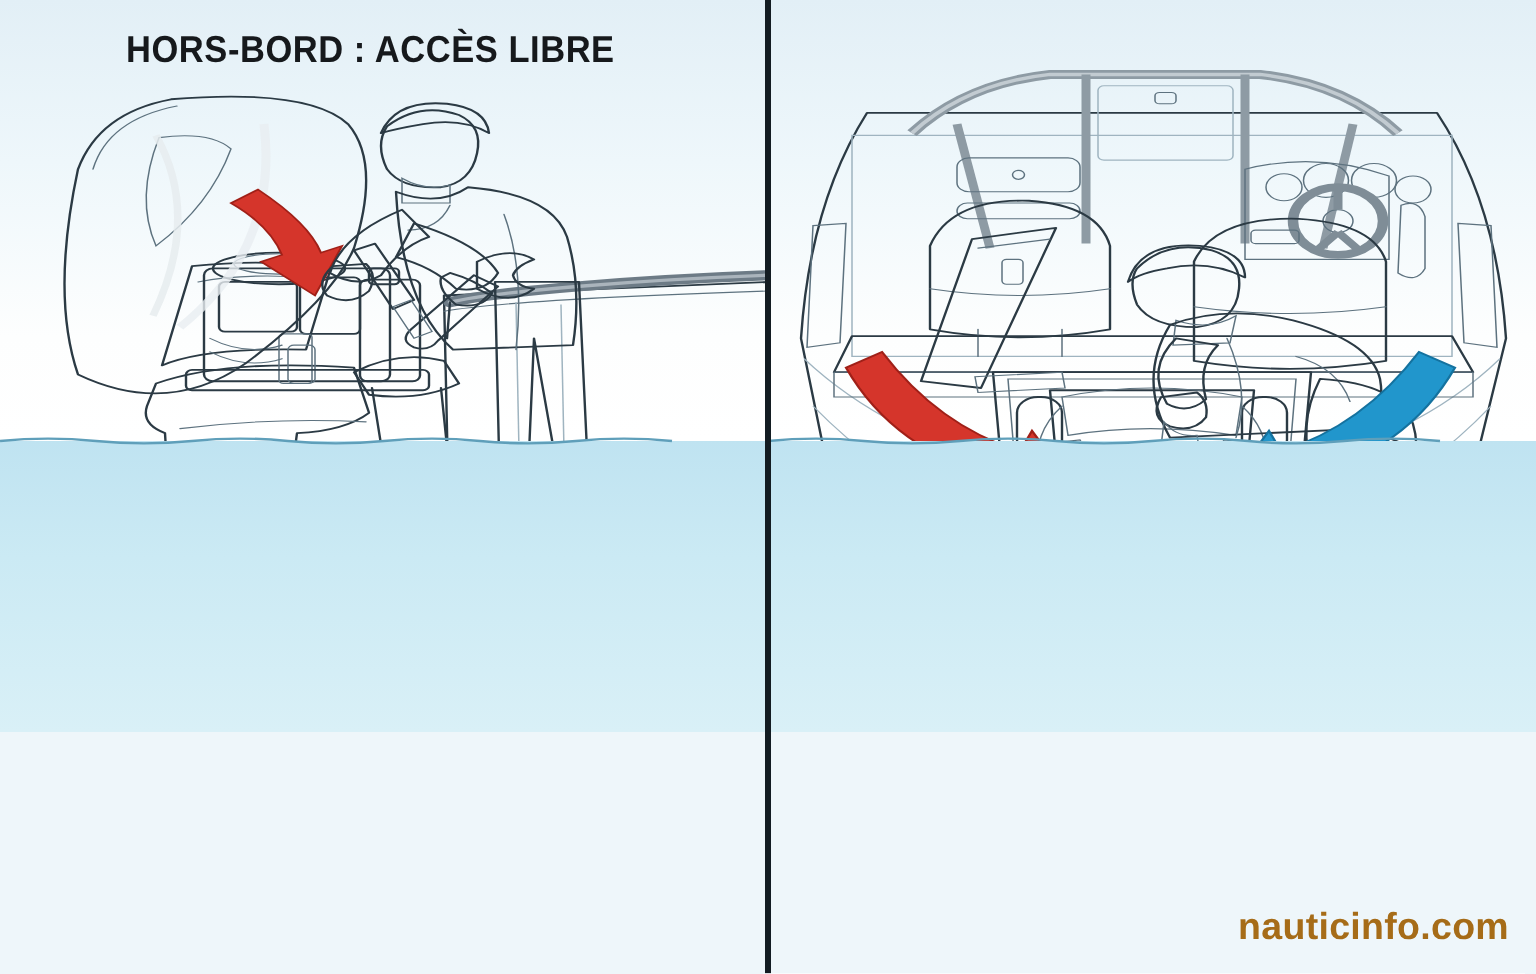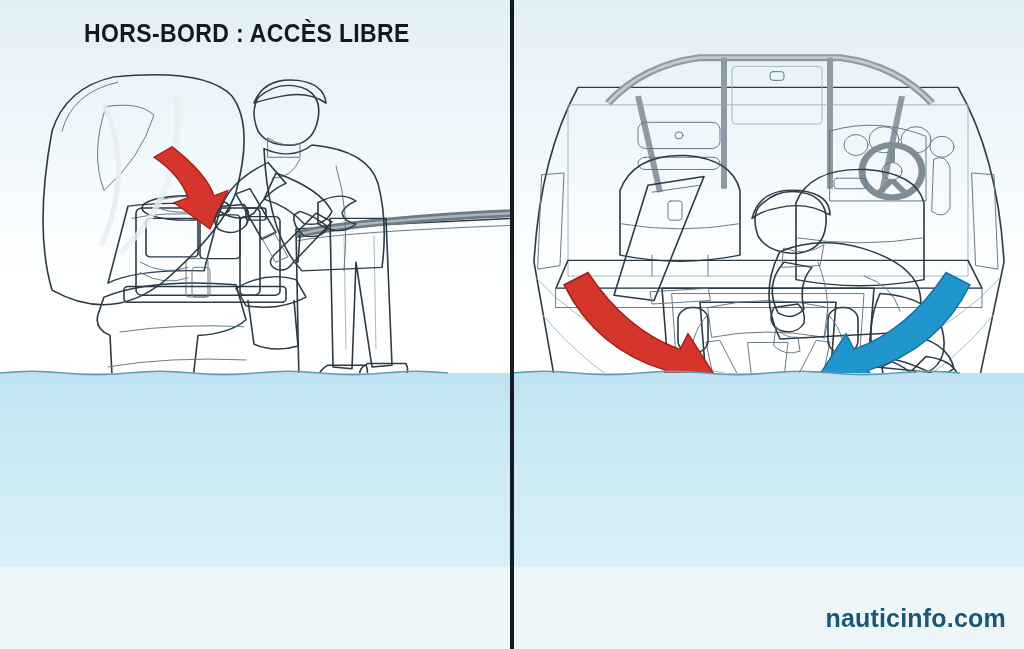--- a/index.html
+++ b/index.html
@@ -1,39 +1,39 @@
 <!DOCTYPE html>
 <html><head>
 <meta charset="utf-8">
 <style>
   html,body{margin:0;padding:0;background:#fff;}
   body{font-family:"Liberation Sans",sans-serif;}
   #stage{position:relative;width:1024px;height:649px;overflow:hidden;background:#eef6fa;}
 
-  .panel{position:absolute;top:0;height:567px;overflow:hidden;}
+  .panel{position:absolute;top:0;height:488px;overflow:hidden;}
   #panel-left{left:0;width:512px;}
   #panel-right{left:512px;width:512px;}
 
   .sky{position:absolute;left:0;top:0;width:100%;height:100%;
        background:linear-gradient(180deg,#e2eff6 0%,#eef7fb 22%,#fdfefe 46%,#ffffff 60%);}
 
   .water{position:absolute;left:0;width:100%;bottom:0;height:194px;
          background:linear-gradient(180deg,#bfe3f1 0%,#cbeaf4 40%,#d9f0f7 100%);}
   .waterline{position:absolute;left:0;width:100%;top:-4px;height:8px;}
 
   .divider{position:absolute;left:510px;top:0;width:4px;height:649px;background:#131c22;z-index:40;}
 
   .title{position:absolute;top:19px;z-index:30;
          font-family:"Liberation Sans",sans-serif;font-weight:bold;
          font-size:25px;letter-spacing:.4px;color:#16191c;
          transform:scaleX(.92);transform-origin:left center;white-space:nowrap;}
   #title-left{left:84px;}
 
   .watermark{position:absolute;right:18px;bottom:16px;z-index:35;
-             color:#0c4a6e;font-size:25px;font-weight:bold;letter-spacing:.2px;
+             color:#a16207;font-size:25px;font-weight:bold;letter-spacing:.2px;
              opacity:.93;}
 
   svg.art{position:absolute;left:0;top:0;width:100%;height:100%;}
   .ln{fill:none;stroke:#2b3a44;stroke-width:1.6;stroke-linecap:round;stroke-linejoin:round;}
   .ln-thin{fill:none;stroke:#5d727f;stroke-width:1;stroke-linecap:round;}
   .ln-faint{fill:none;stroke:#9fb4c0;stroke-width:1;}
 </style>
 </head>
 <body>
 

